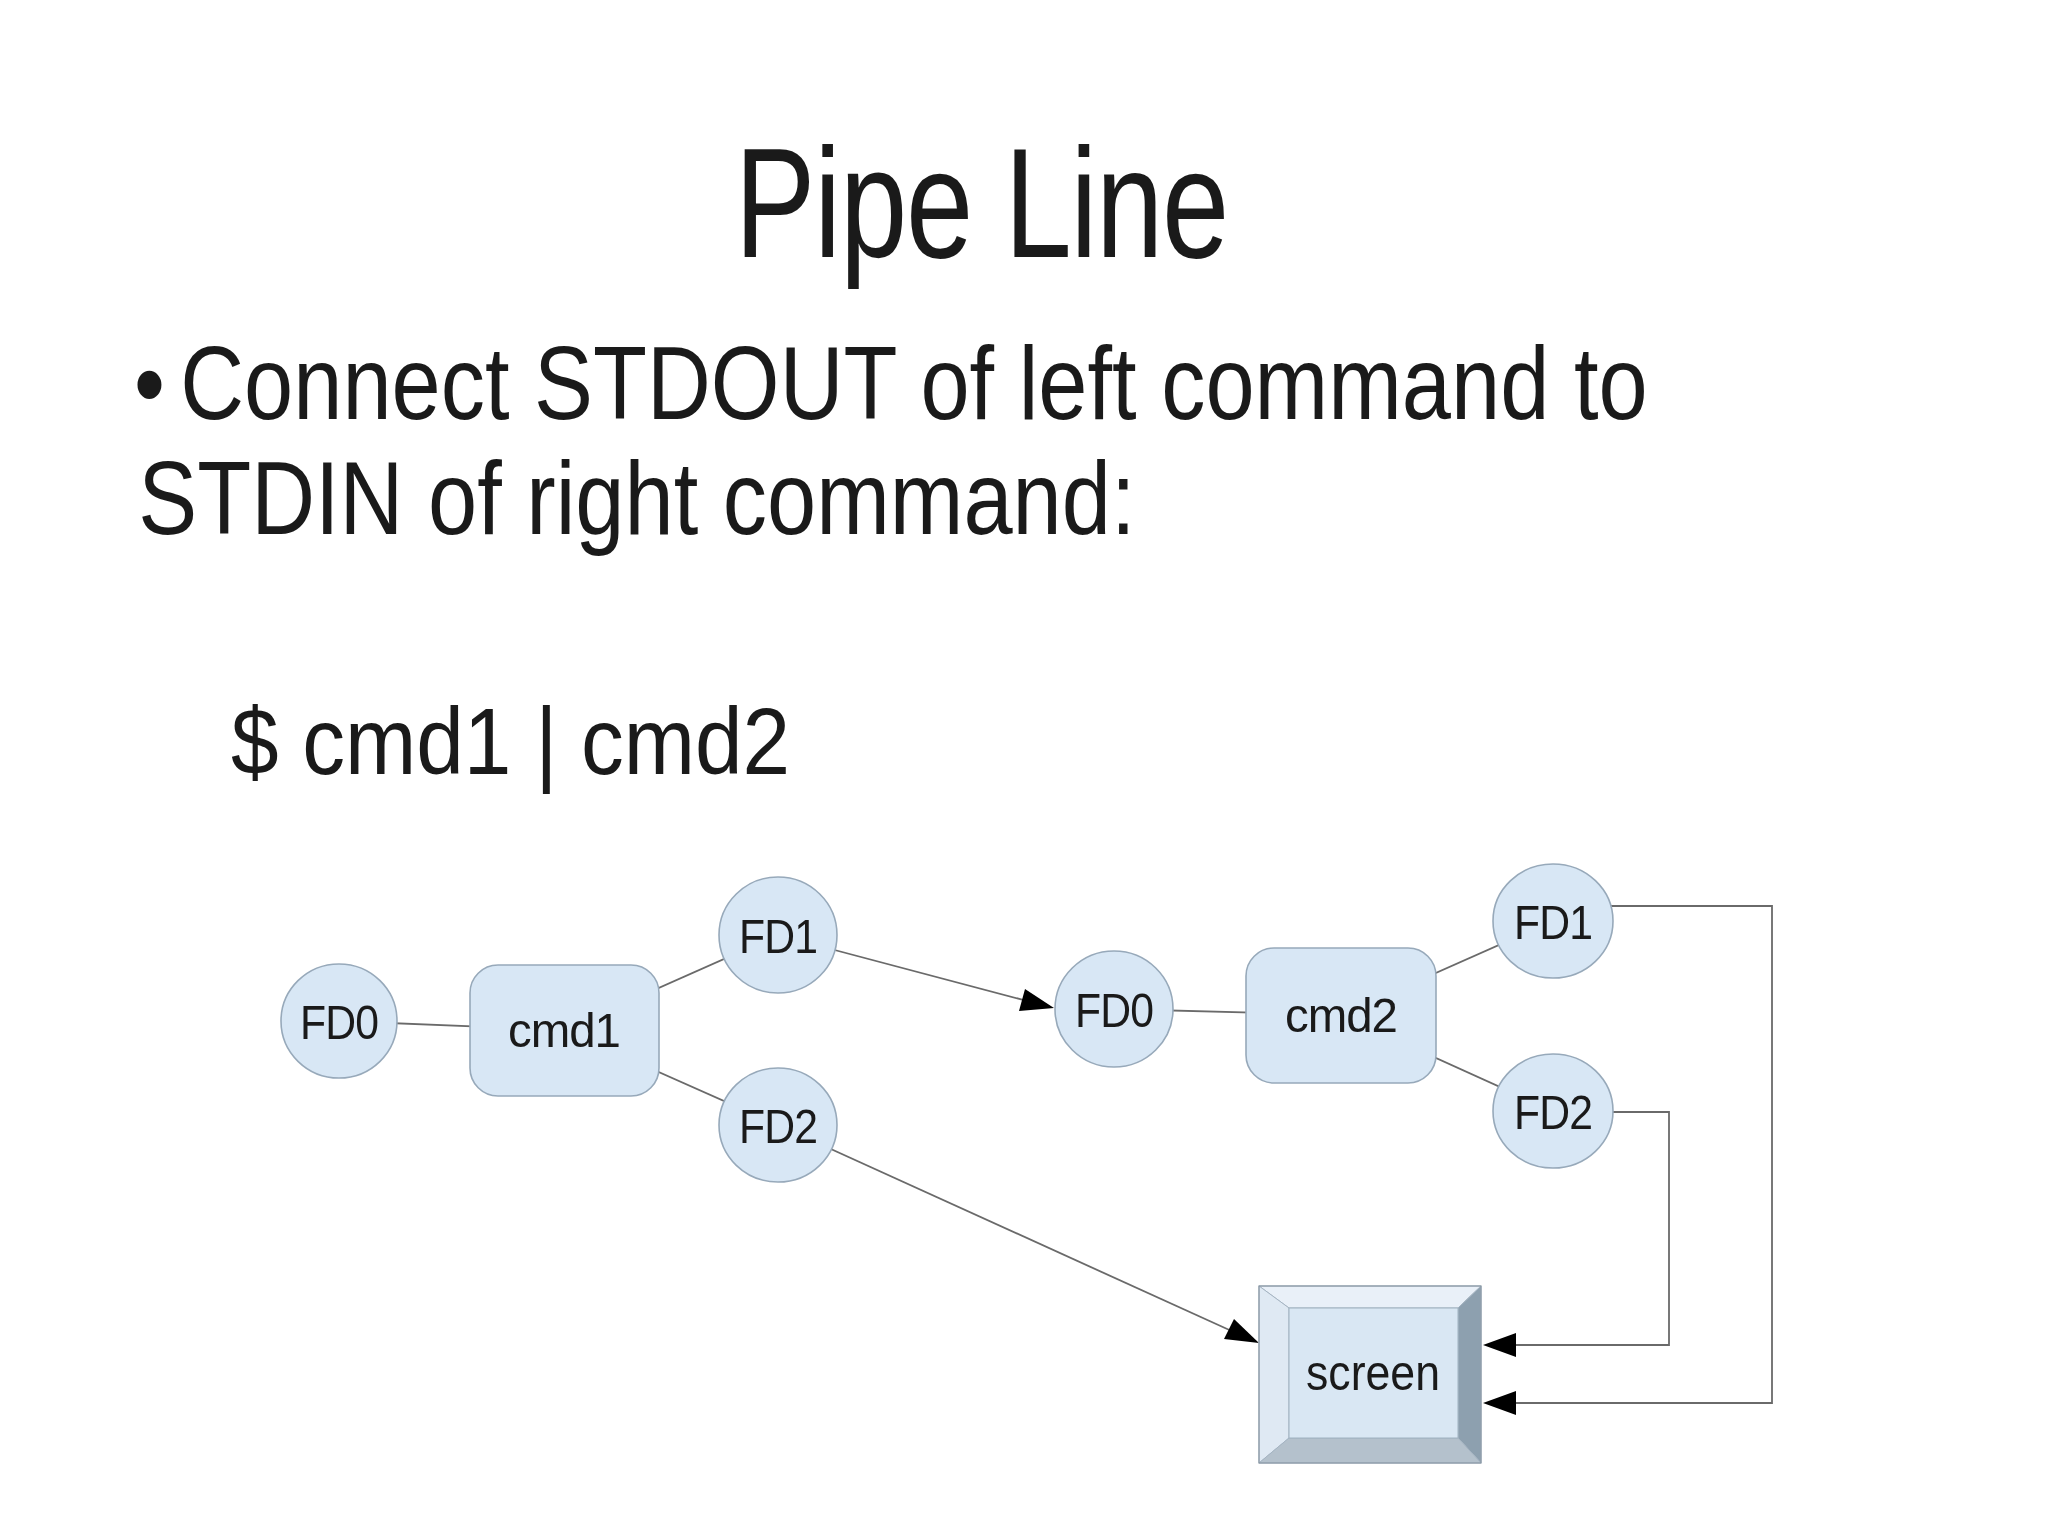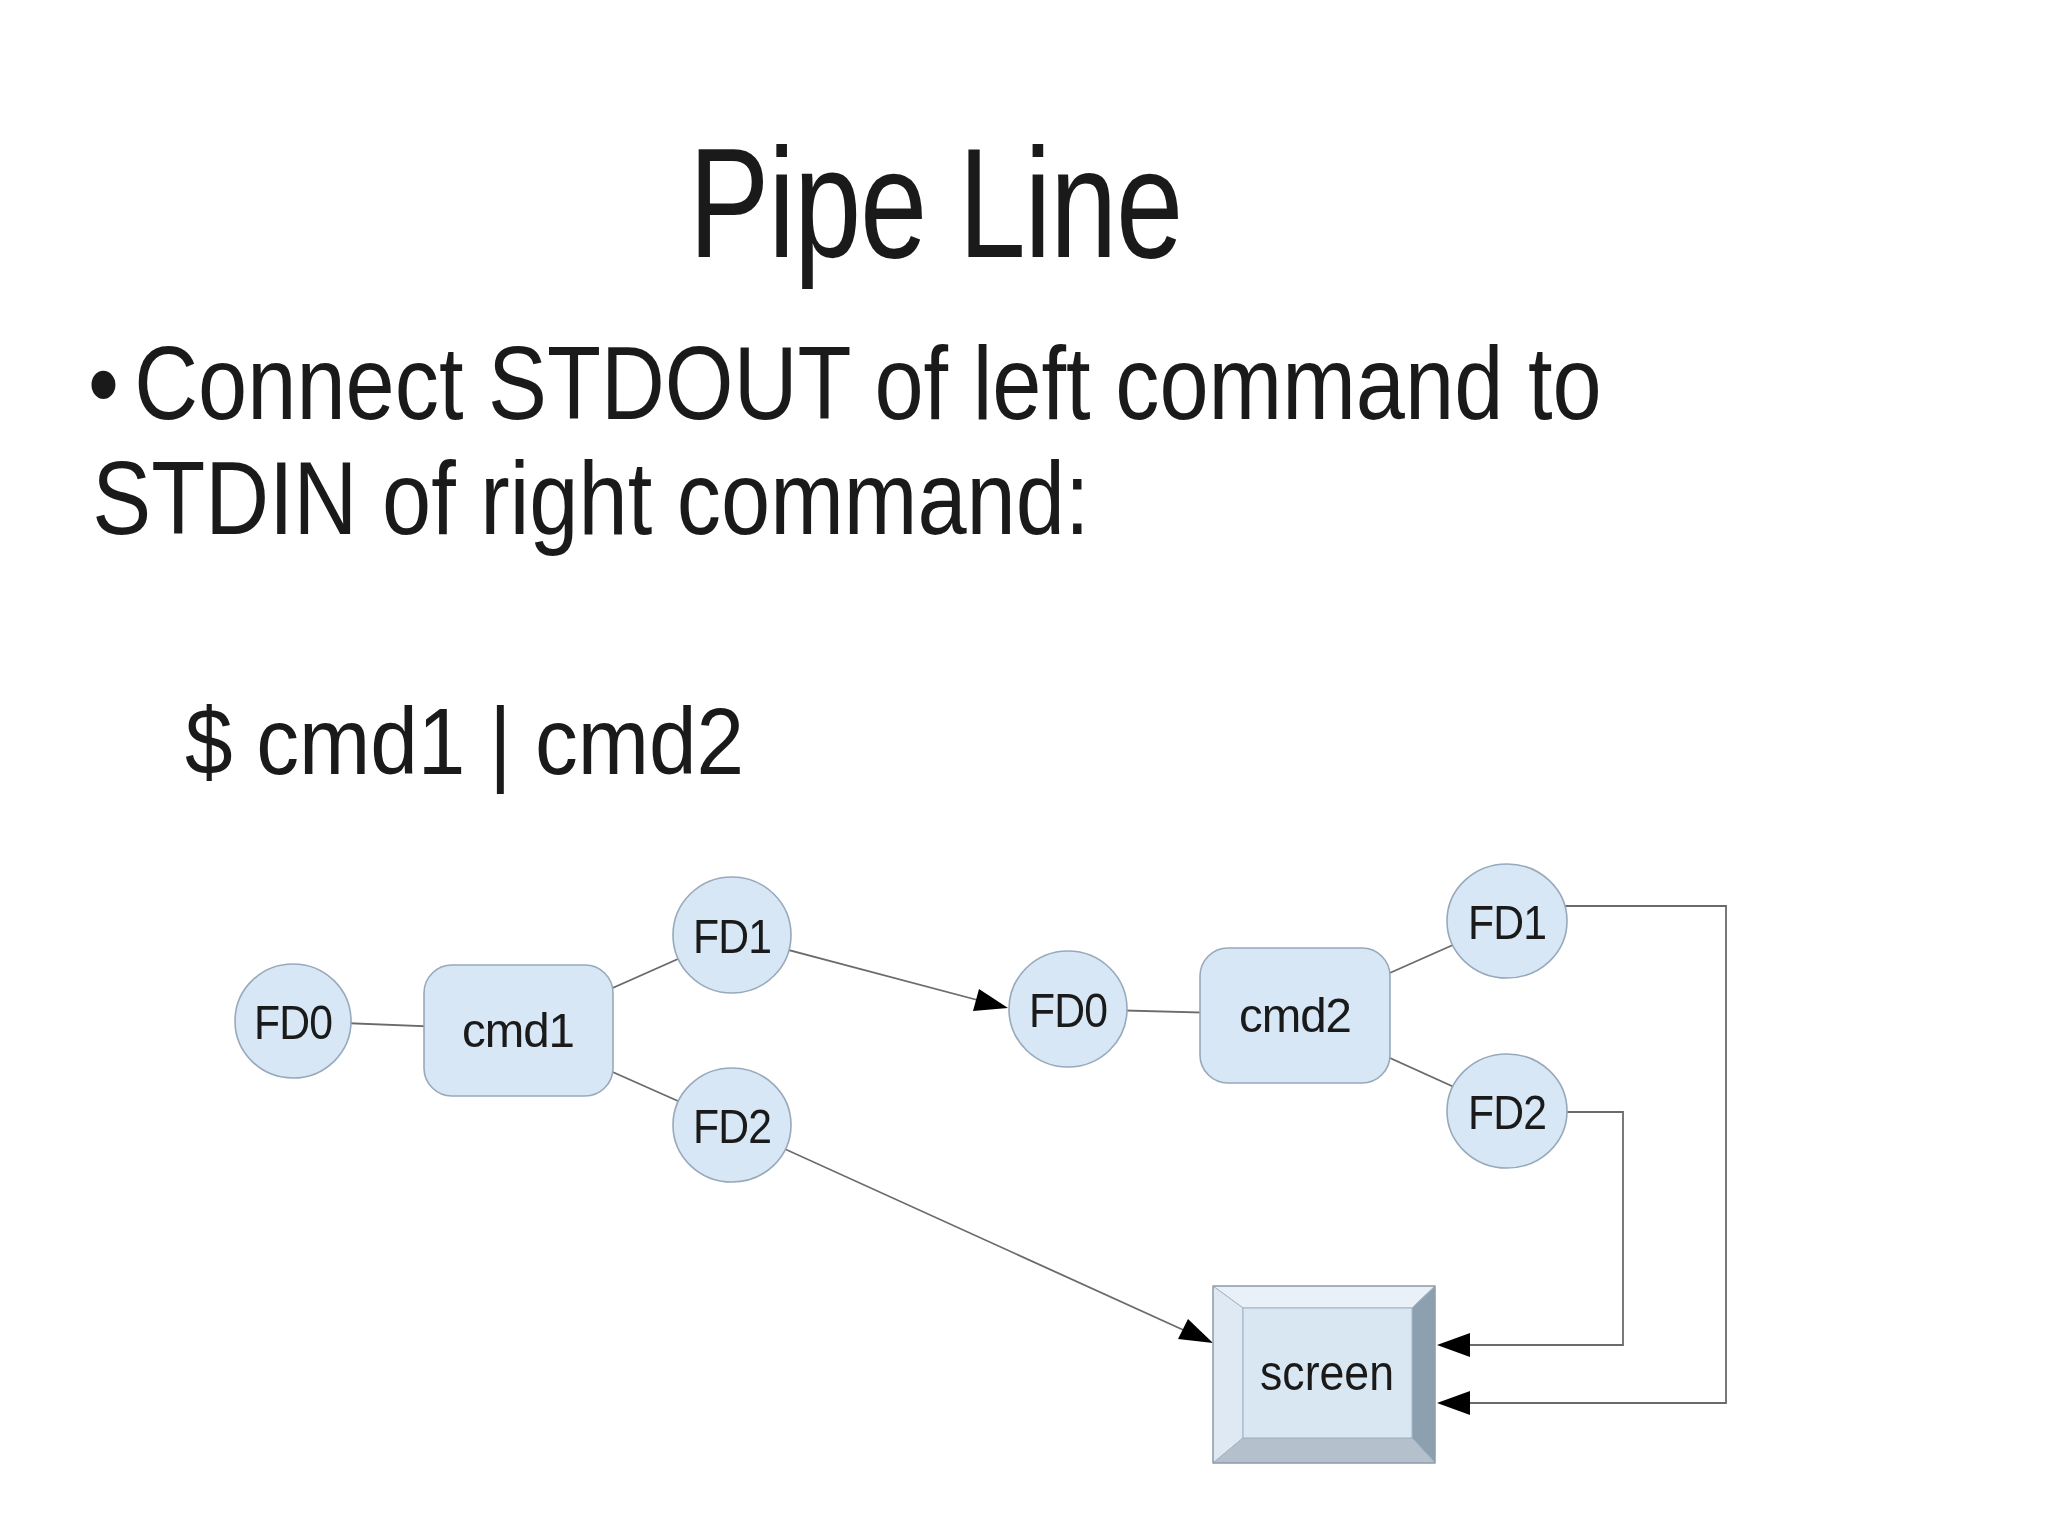--- a/index.html
+++ b/index.html
@@ -5,21 +5,21 @@
   html, body {
     margin: 0;
     padding: 0;
     width: 2048px;
     height: 1535px;
     background: #ffffff;
     overflow: hidden;
     font-family: "Liberation Sans", sans-serif;
     color: #1a1a1a;
   }
-  .slide { position: relative; width: 1871px; height: 1535px; }
+  .slide { position: relative; width: 1871px; height: 1535px; margin-left: 46px; }
 
   .title {
     position: absolute;
     top: 119px;
     left: 0;
     width: 100%;
     text-align: center;
     font-size: 155px;
     line-height: 1.1;
     letter-spacing: -0.01em;

